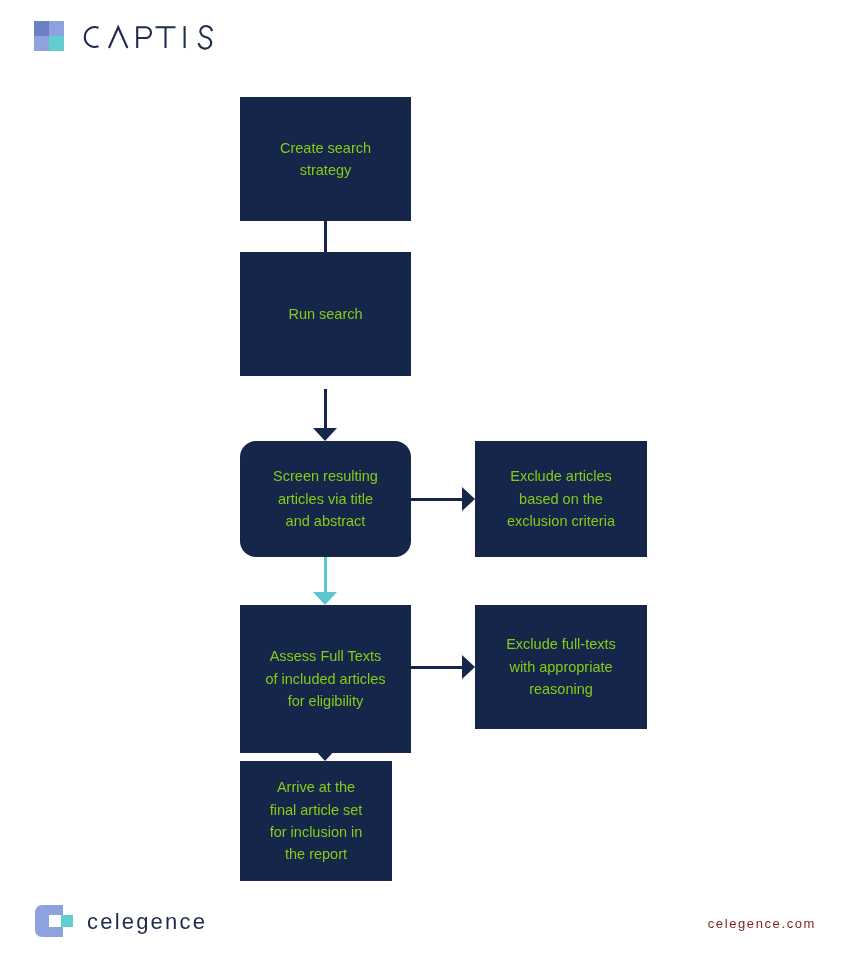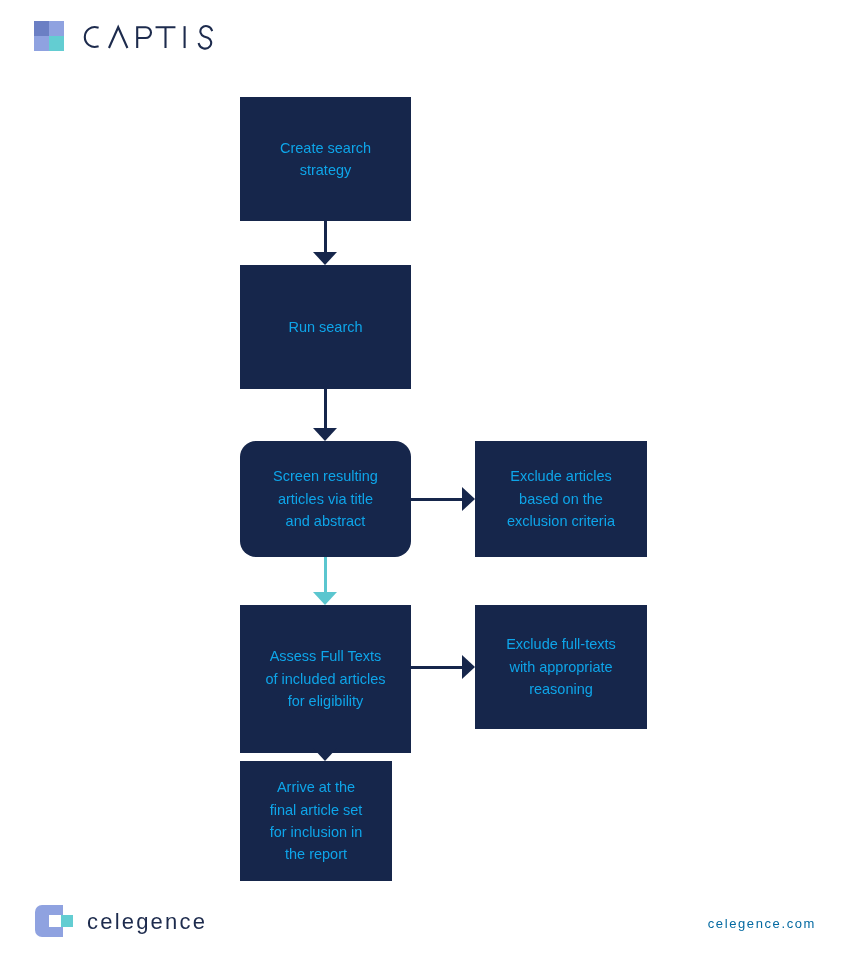--- a/index.html
+++ b/index.html
@@ -56,35 +56,35 @@
     position: absolute;
     left: 0;
     top: 0;
     width: 845px;
     height: 954px;
   }
 
   .node {
     position: absolute;
     background: #16264b;
-    color: #0ea5e9;
+    color: #84cc16;
     display: flex;
     align-items: center;
     justify-content: center;
     text-align: center;
     padding: 6px 24px;
     font-size: 14.5px;
     line-height: 1.55;
     font-family: "Liberation Sans", sans-serif;
   }
   .node-label { display: block; white-space: pre-line; }
 
   
   #node-create-search   { left: 240px; top: 97px;  width: 171px; height: 124px; }
-  #node-run-search      { left: 240px; top: 265px; width: 171px; height: 124px; }
+  #node-run-search      { left: 240px; top: 252px; width: 171px; height: 124px; }
   #node-screen-articles { left: 240px; top: 441px; width: 171px; height: 116px; border-radius: 16px; }
   #node-assess-full     { left: 240px; top: 605px; width: 171px; height: 148px; }
   #node-final-set       { left: 240px; top: 761px; width: 152px; height: 120px; }
 
   
   #node-exclude-articles { left: 475px; top: 441px; width: 172px; height: 116px; justify-content: flex-end; }
   #node-exclude-fulltext { left: 475px; top: 605px; width: 172px; height: 124px; }
 
   
   .arrow-v {
@@ -171,21 +171,21 @@
     line-height: 1;
     position: relative;
     top: 1px;
   }
   #footer-url {
     position: absolute;
     right: 29px;
     top: 916px;
     font-size: 13px;
     letter-spacing: 1.6px;
-    color: #0369a1;
+    color: #7f1d1d;
   }
 </style>
 </head>
 <body>
 
 <div id="header-logo">
   <div id="captis-mark">
     <span class="cm-tl"></span>
     <span class="cm-tr"></span>
     <span class="cm-bl"></span>

